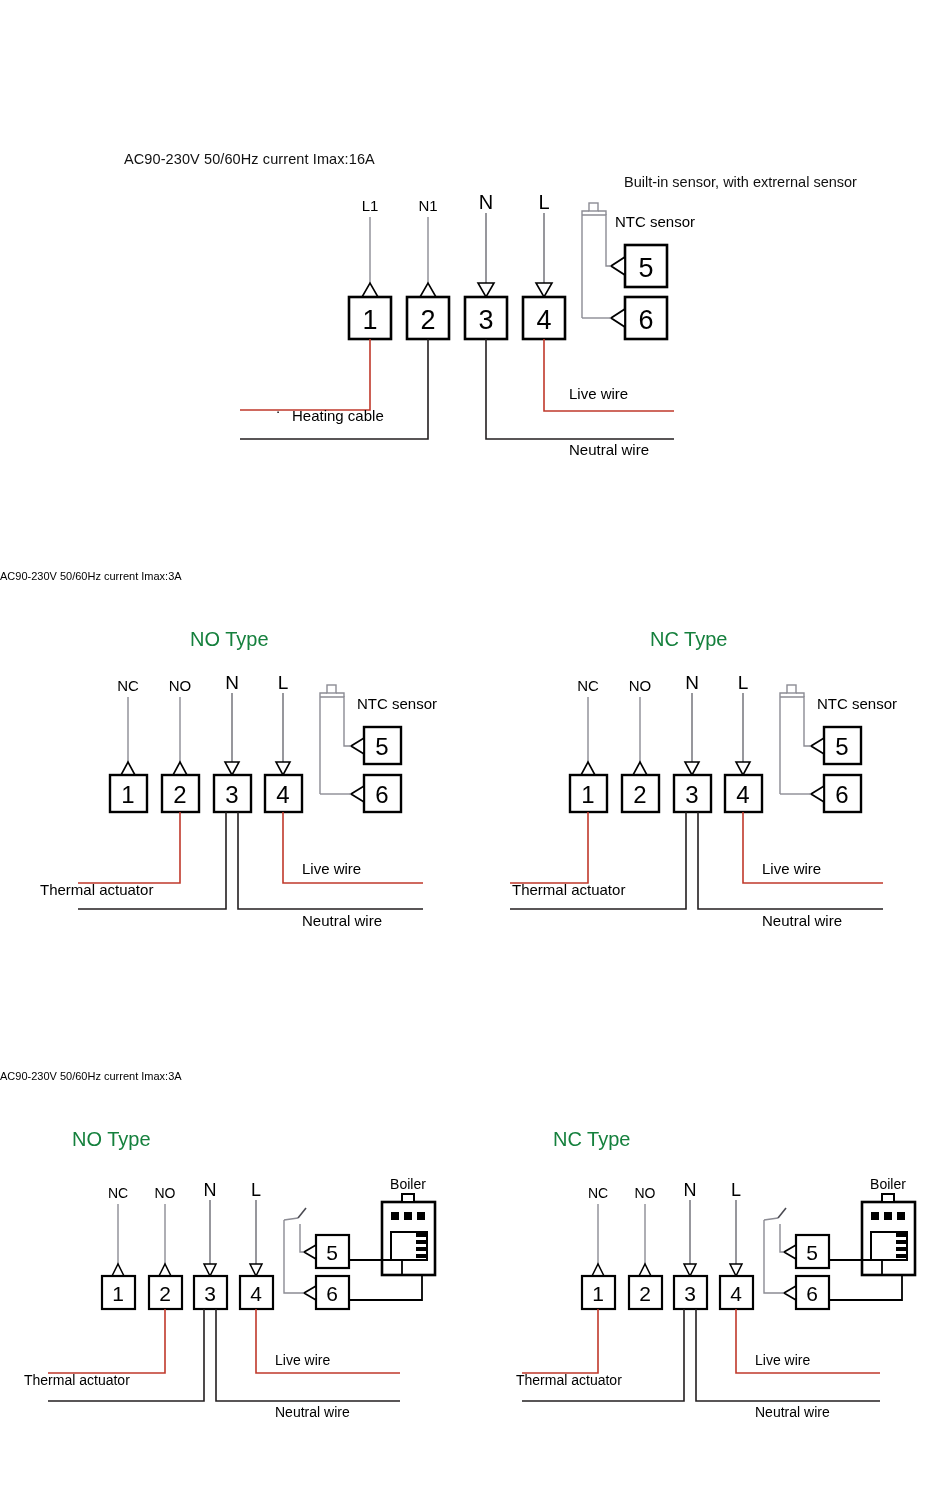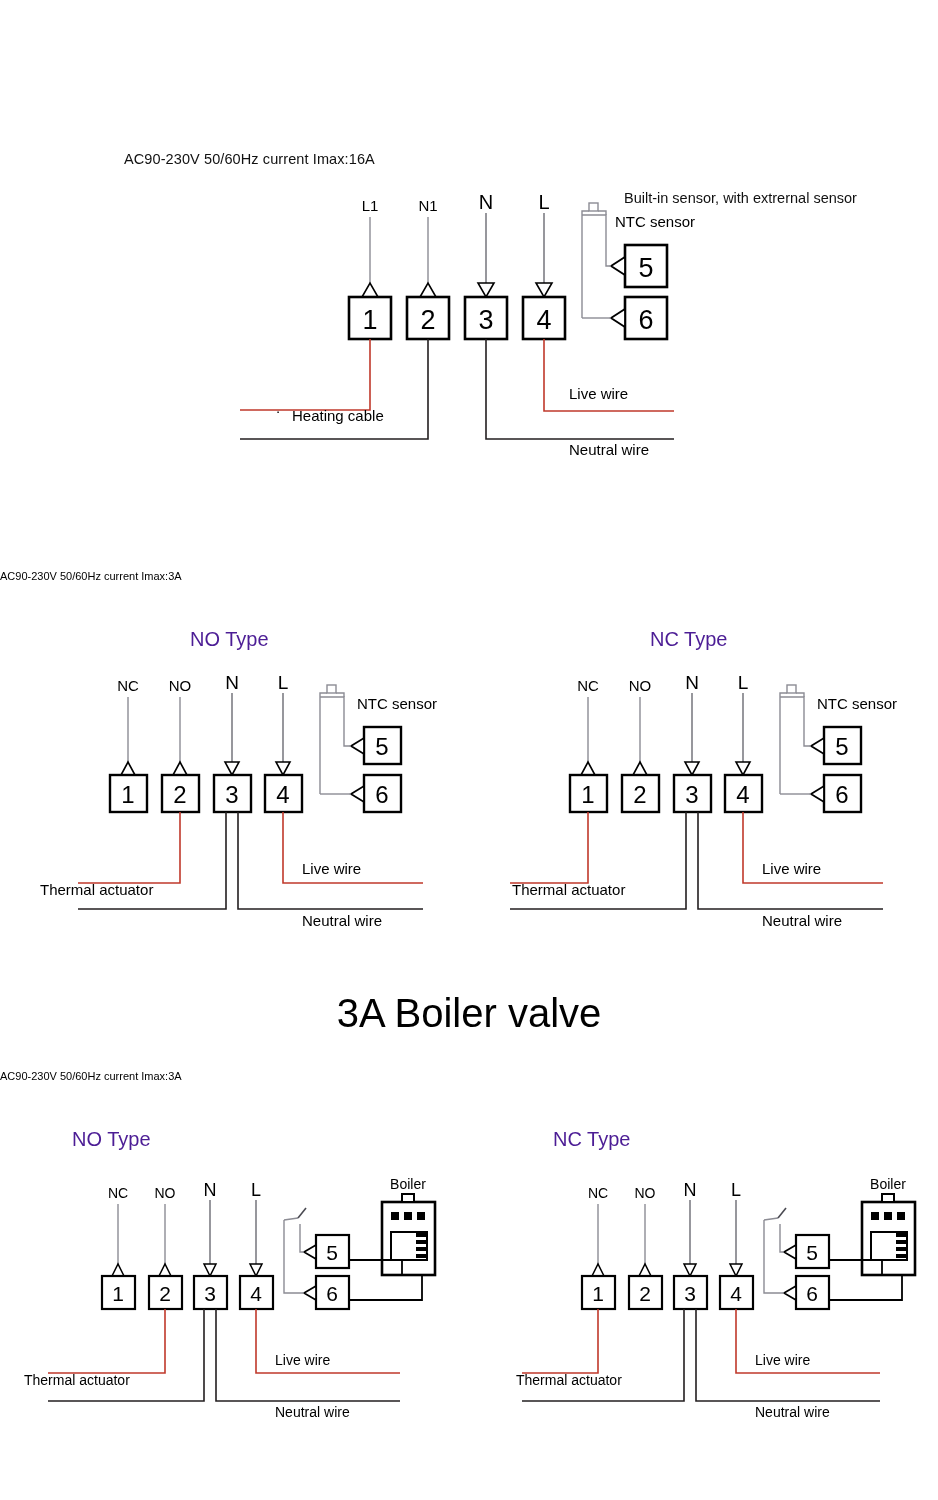--- a/index.html
+++ b/index.html
@@ -27,34 +27,33 @@
     color:#111;
     letter-spacing:0.1px;
   }
   .sub-left{ position:absolute; }
   .sub-center{ text-align:left; font-size:11px; }
 
   .note-right{
     position:absolute;
     font-size:14.5px;
     color:#111;
-    margin-top:16px;
   }
 
   .diagram{position:absolute;}
   svg{display:block;overflow:visible;}
 
   text.tlabel{
     font-family:"Liberation Sans", sans-serif;
     fill:#000;
   }
   .typehdr{
     position:absolute;
     font-size:20px;
-    color:#4c1d95;
+    color:#15803d;
   }
 </style>
 </head>
 <body>
 
 <div class="page">
 
   <div class="section" style="top:0;height:470px;">
 
 
@@ -232,21 +231,20 @@
 
         <text class="tlabel" x="22" y="230" font-size="15">Thermal actuator</text>
         <text class="tlabel" x="272" y="209" font-size="15">Live wire</text>
         <text class="tlabel" x="272" y="261" font-size="15">Neutral wire</text>
       </svg>
     </div>
   </div>
 
   <div class="section" style="top:970px;height:530px;">
 
-    <div class="sec-title" style="position:absolute;top:22px;left:0;width:938px;">3A Boiler valve</div>
 
     <div class="sub-center" style="position:absolute;top:100px;left:0;width:938px;">AC90-230V 50/60Hz  current Imax:3A</div>
 
     <div class="typehdr" style="top:158px;left:72px;">NO Type</div>
 
     <div class="diagram" style="top:190px;left:30px;">
       <svg width="450" height="260" viewBox="0 0 450 260">
         <line x1="88" y1="44" x2="88" y2="106" stroke="#8c8c94" stroke-width="1.4"></line>
         <line x1="135" y1="44" x2="135" y2="106" stroke="#8c8c94" stroke-width="1.4"></line>
         <line x1="180" y1="40" x2="180" y2="106" stroke="#6b6b73" stroke-width="1.4"></line>

